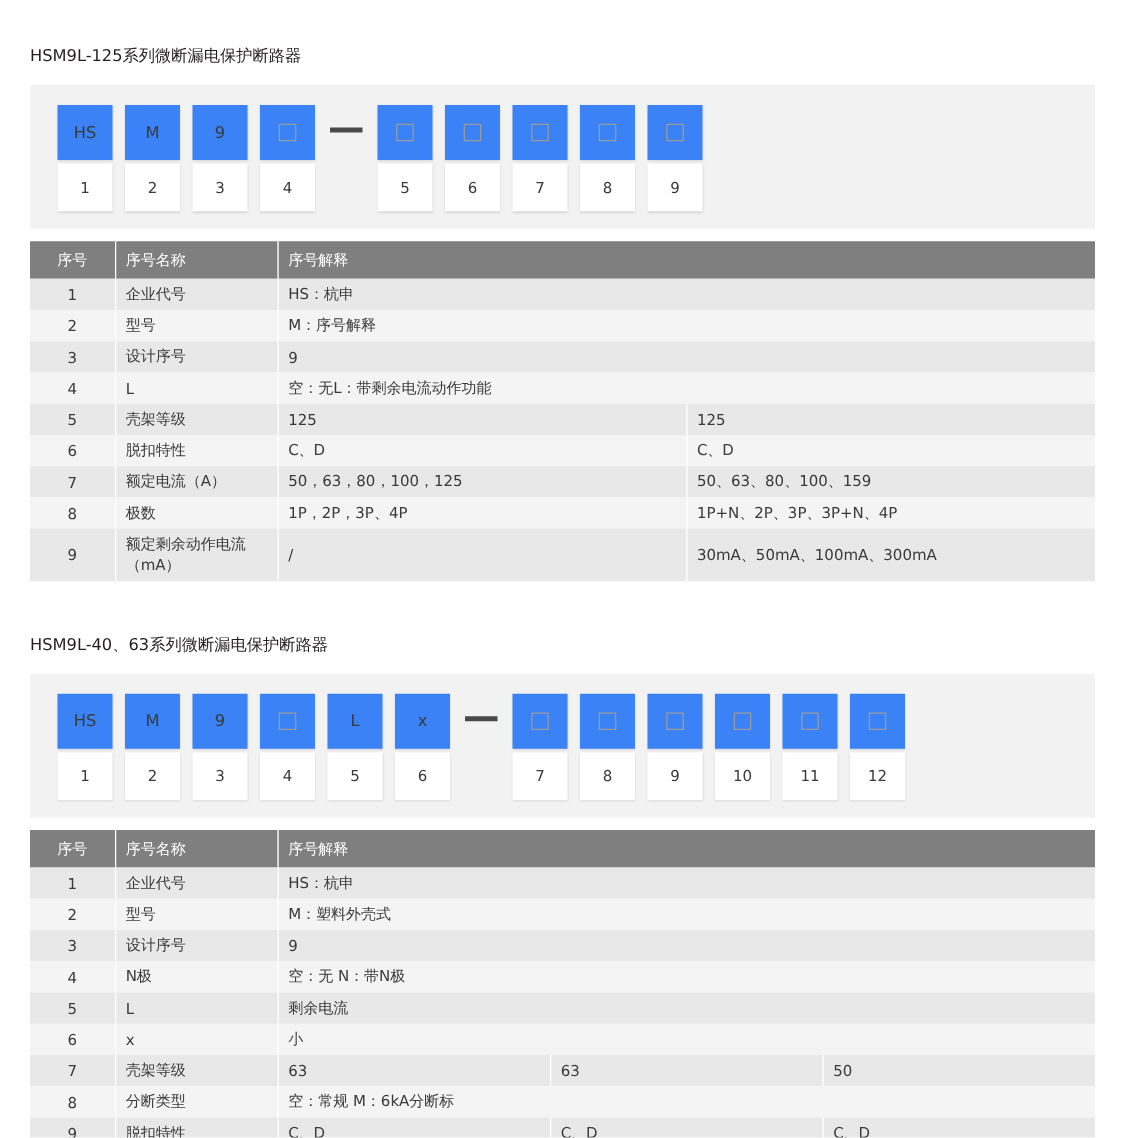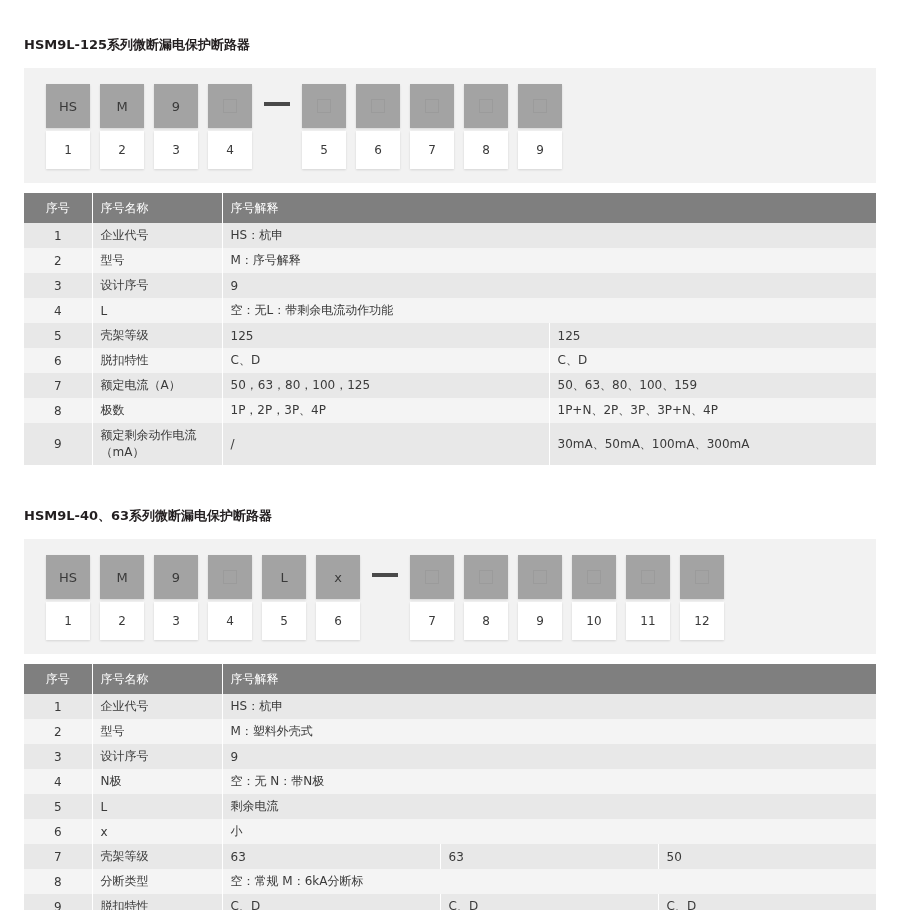--- a/index.html
+++ b/index.html
@@ -19,21 +19,21 @@
     width: 900px;
     height: 910px;
     box-sizing: border-box;
     padding: 0 24px;
   }
   .section {
     margin: 0;
   }
   .section-title {
     font-size: 13px;
-    font-weight: bold;
+    font-weight: normal;
     color: #231f20;
     letter-spacing: 0px;
     margin: 0 0 14px 0;
   }
   .sec1 { padding-top: 36px; }
   .sec2 { padding-top: 42px; }
 
   
   .code-strip {
     background: #f2f2f2;
@@ -46,21 +46,21 @@
     padding-left: 22px;
   }
   .code-cell {
     width: 44px;
     margin-right: 10px;
     text-align: center;
   }
   .code-box {
     width: 44px;
     height: 44px;
-    background: #a3a3a3;
+    background: #3b82f6;
     box-shadow: 0 1px 2px rgba(0,0,0,0.12);
     display: flex;
     align-items: center;
     justify-content: center;
     font-size: 13px;
     color: #3a3a3a;
     box-sizing: border-box;
   }
   .code-box .inner-sq {
     width: 14px;

